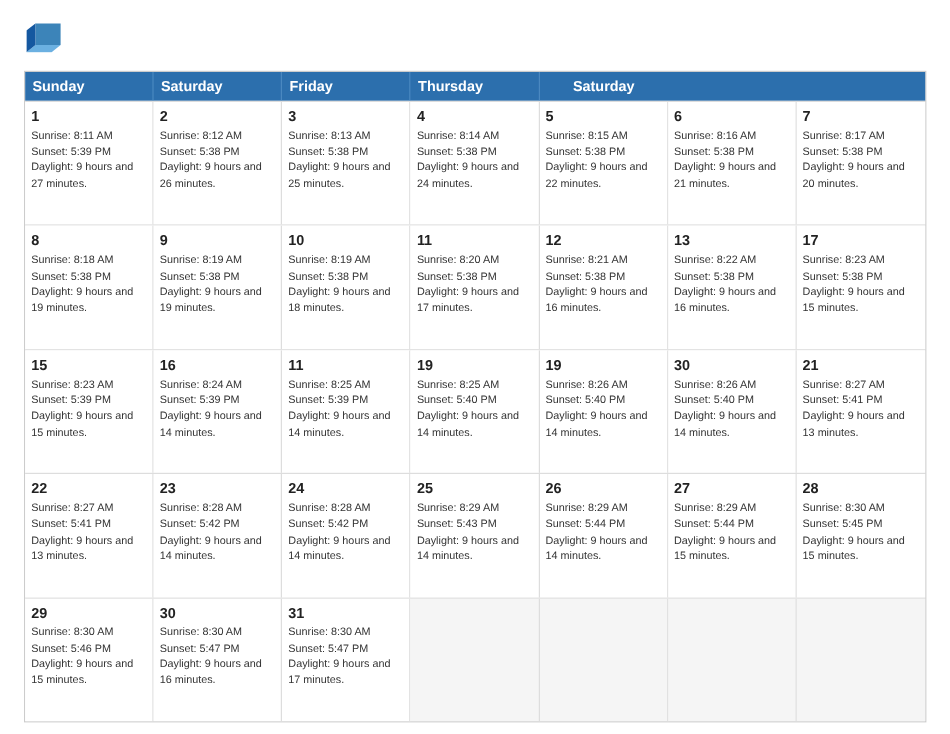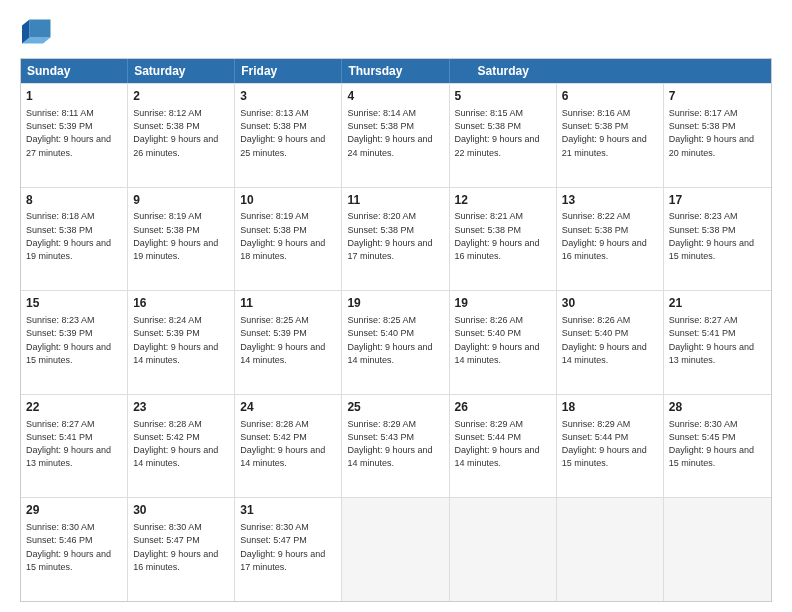--- a/index.html
+++ b/index.html
@@ -160,21 +160,21 @@
           <div class="cal-cell"><span class="day-num">19</span><span class="info">Sunrise: 8:26 AM<br>Sunset: 5:40 PM<br>Daylight: 9 hours and 14 minutes.</span></div>
           <div class="cal-cell"><span class="day-num">30</span><span class="info">Sunrise: 8:26 AM<br>Sunset: 5:40 PM<br>Daylight: 9 hours and 14 minutes.</span></div>
           <div class="cal-cell"><span class="day-num">21</span><span class="info">Sunrise: 8:27 AM<br>Sunset: 5:41 PM<br>Daylight: 9 hours and 13 minutes.</span></div>
         </div>
         <div class="cal-week">
           <div class="cal-cell"><span class="day-num">22</span><span class="info">Sunrise: 8:27 AM<br>Sunset: 5:41 PM<br>Daylight: 9 hours and 13 minutes.</span></div>
           <div class="cal-cell"><span class="day-num">23</span><span class="info">Sunrise: 8:28 AM<br>Sunset: 5:42 PM<br>Daylight: 9 hours and 14 minutes.</span></div>
           <div class="cal-cell"><span class="day-num">24</span><span class="info">Sunrise: 8:28 AM<br>Sunset: 5:42 PM<br>Daylight: 9 hours and 14 minutes.</span></div>
           <div class="cal-cell"><span class="day-num">25</span><span class="info">Sunrise: 8:29 AM<br>Sunset: 5:43 PM<br>Daylight: 9 hours and 14 minutes.</span></div>
           <div class="cal-cell"><span class="day-num">26</span><span class="info">Sunrise: 8:29 AM<br>Sunset: 5:44 PM<br>Daylight: 9 hours and 14 minutes.</span></div>
-          <div class="cal-cell"><span class="day-num">18</span><span class="info">Sunrise: 8:29 AM<br>Sunset: 5:44 PM<br>Daylight: 9 hours and 15 minutes.</span></div>
+          <div class="cal-cell"><span class="day-num">27</span><span class="info">Sunrise: 8:29 AM<br>Sunset: 5:44 PM<br>Daylight: 9 hours and 15 minutes.</span></div>
           <div class="cal-cell"><span class="day-num">28</span><span class="info">Sunrise: 8:30 AM<br>Sunset: 5:45 PM<br>Daylight: 9 hours and 15 minutes.</span></div>
         </div>
         <div class="cal-week">
           <div class="cal-cell"><span class="day-num">29</span><span class="info">Sunrise: 8:30 AM<br>Sunset: 5:46 PM<br>Daylight: 9 hours and 15 minutes.</span></div>
           <div class="cal-cell"><span class="day-num">30</span><span class="info">Sunrise: 8:30 AM<br>Sunset: 5:47 PM<br>Daylight: 9 hours and 16 minutes.</span></div>
           <div class="cal-cell"><span class="day-num">31</span><span class="info">Sunrise: 8:30 AM<br>Sunset: 5:47 PM<br>Daylight: 9 hours and 17 minutes.</span></div>
           <div class="cal-cell empty"></div>
           <div class="cal-cell empty"></div>
           <div class="cal-cell empty"></div>
           <div class="cal-cell empty"></div>

